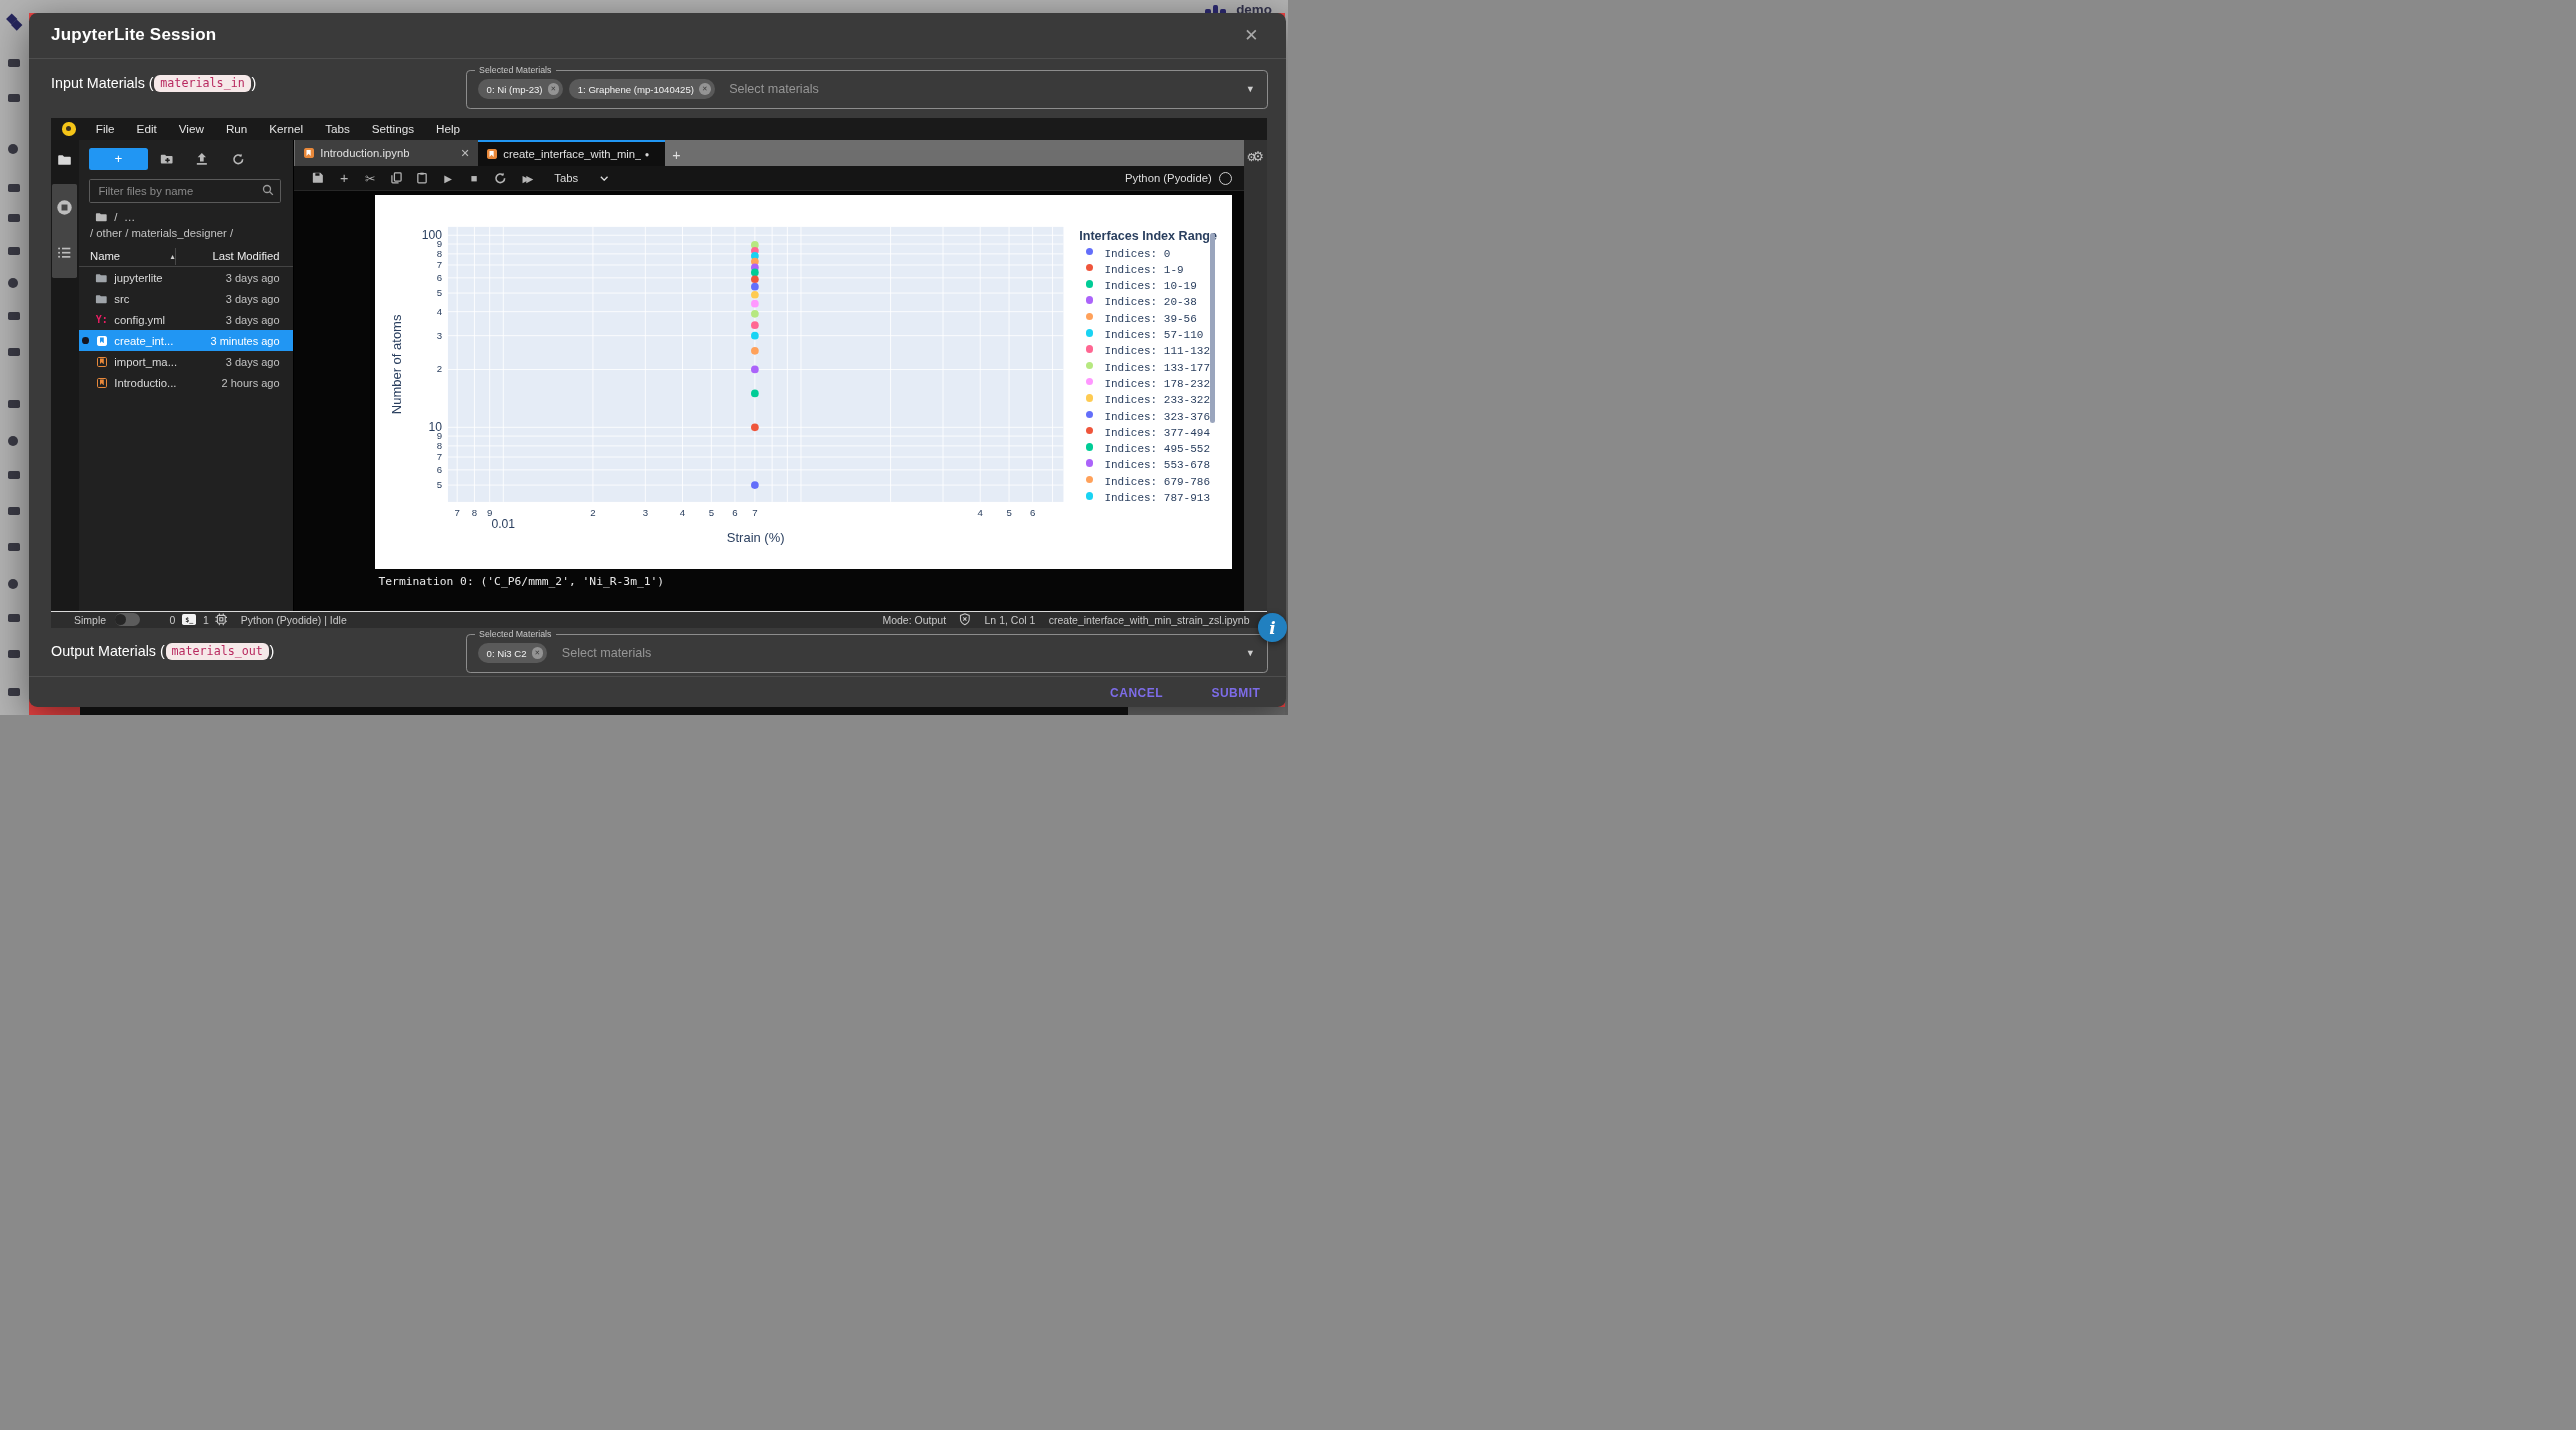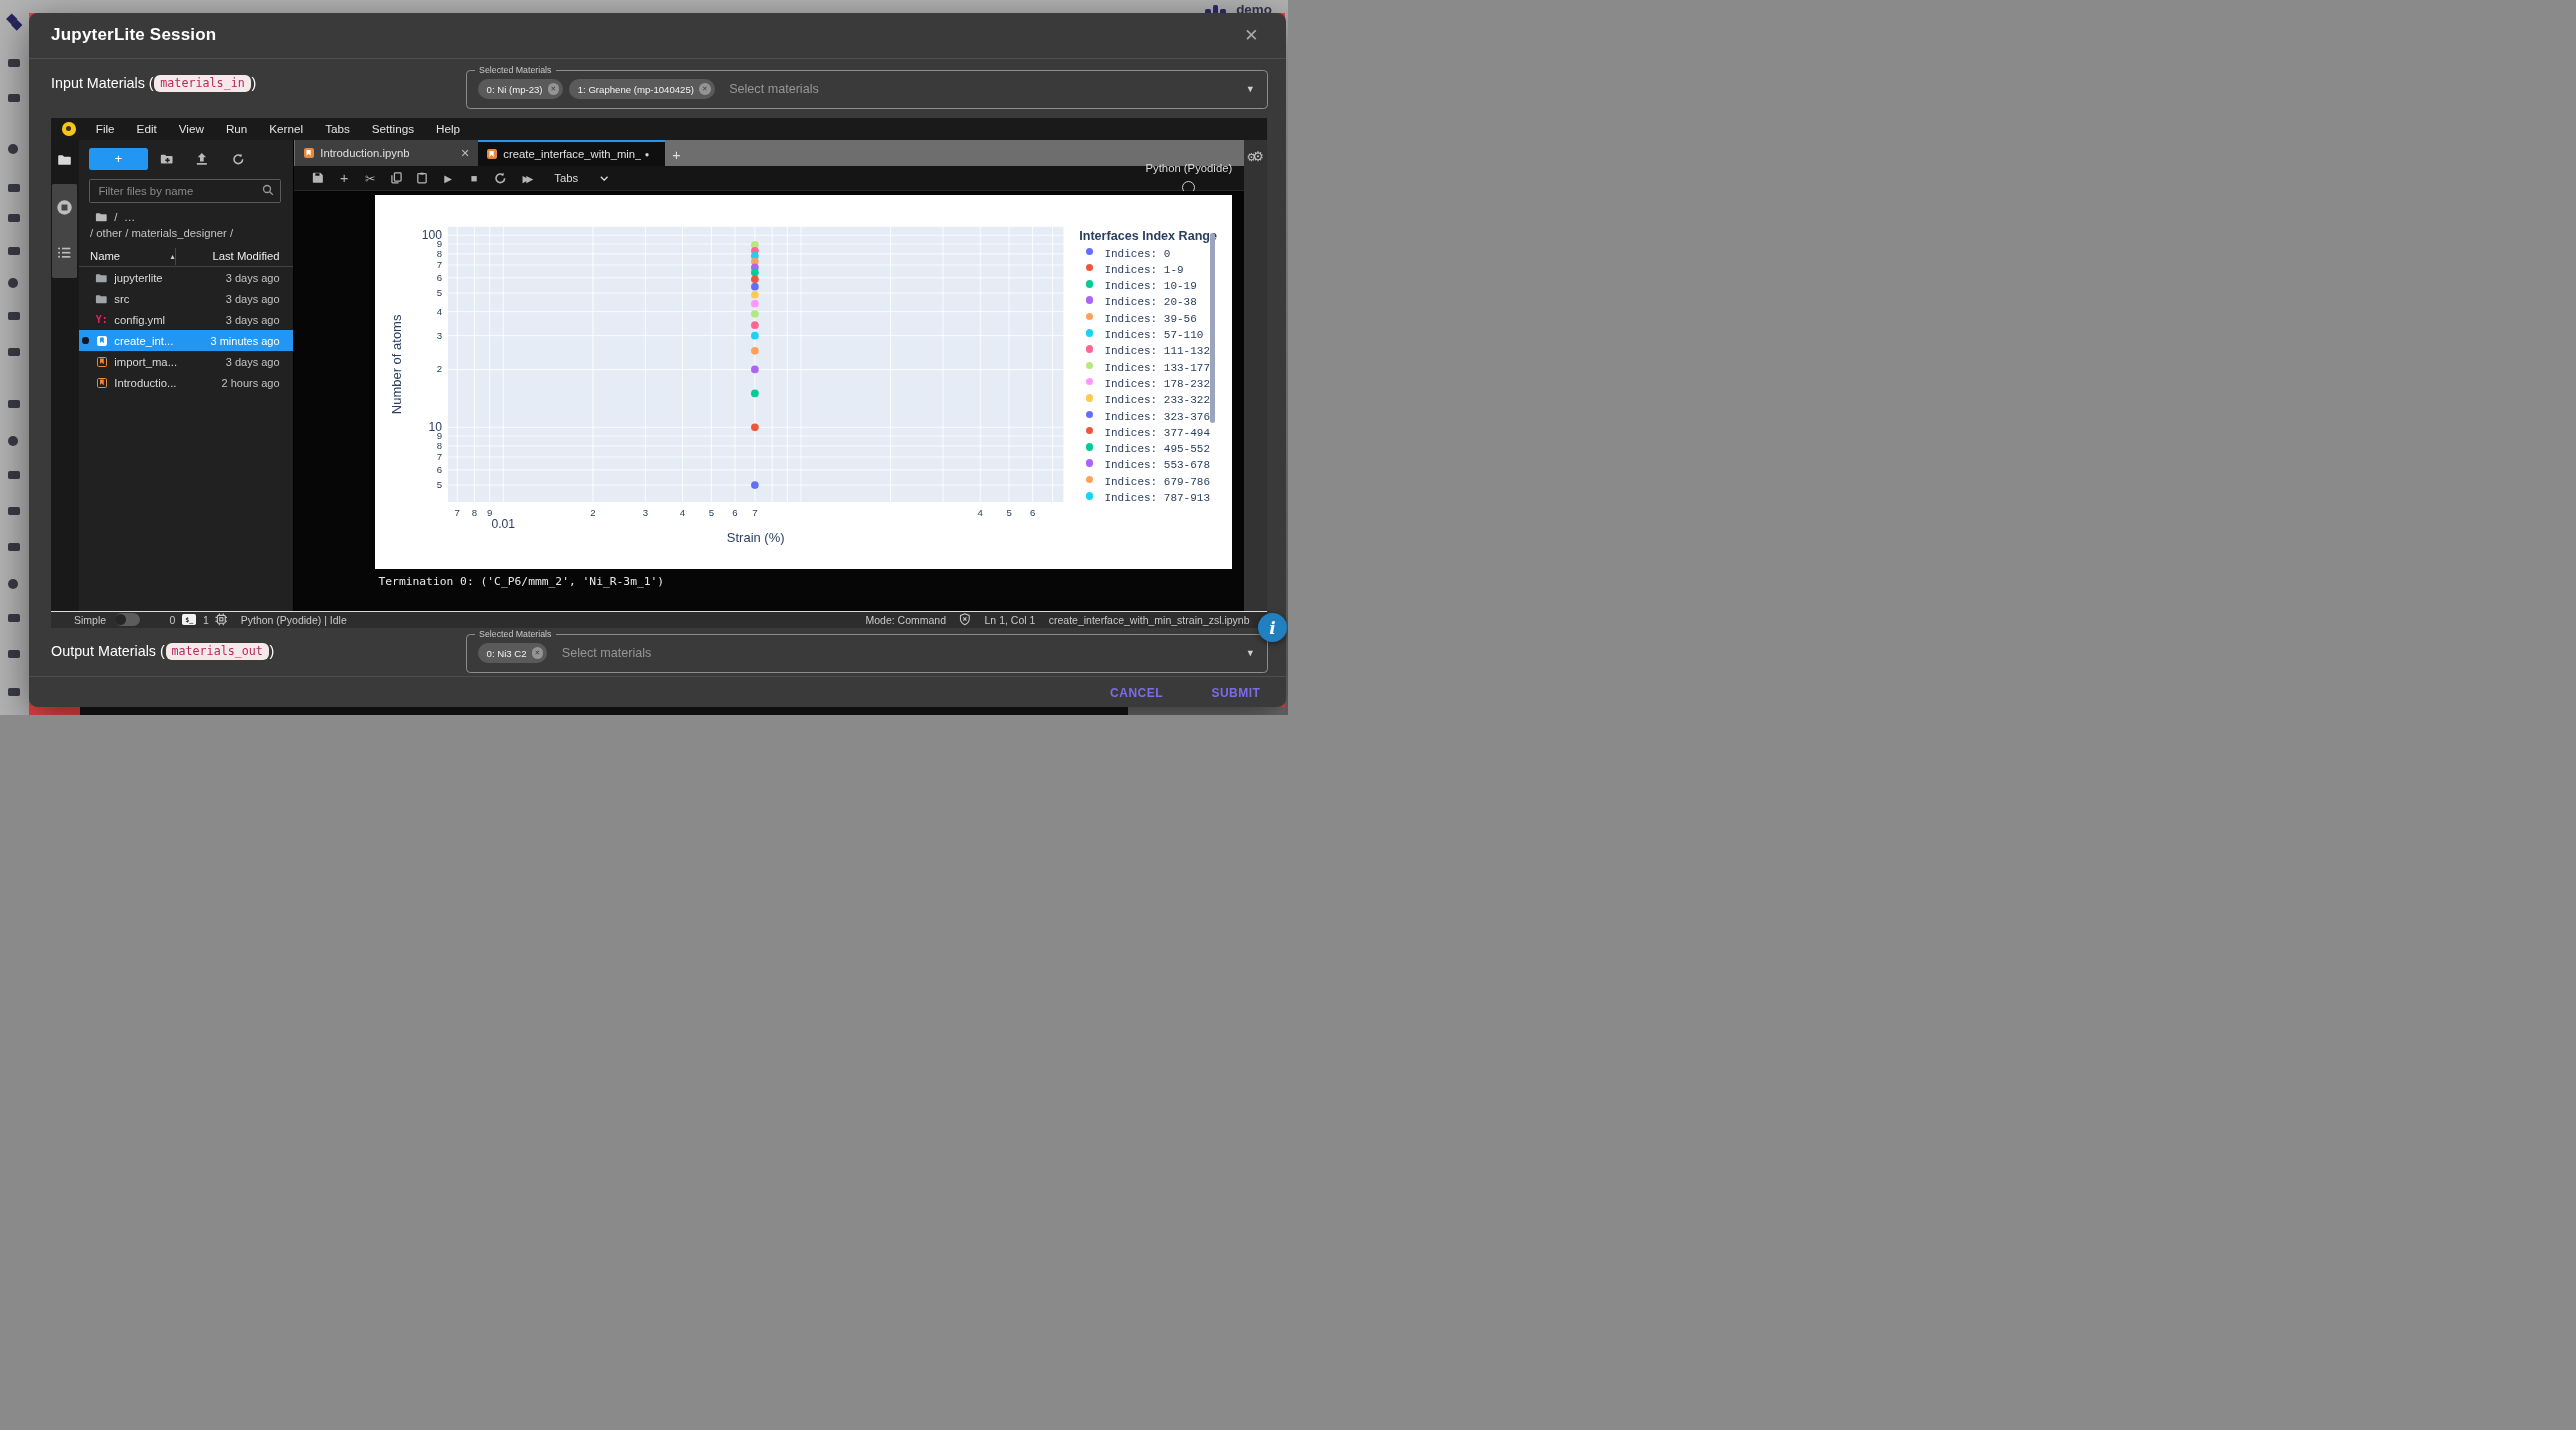--- a/index.html
+++ b/index.html
@@ -82,21 +82,21 @@
   .tab.t1{width:183px;background:#3f3f3f;margin-left:1.7px;}
   .tab.t2{width:187px;background:#0f0f0f;border-top:2.5px solid #2196f3;}
   .tab .tlabel{margin-left:6.7px;white-space:nowrap;overflow:hidden;}
   .tab .tclose{margin-left:auto;color:#bdbdbd;font-size:11px;}
   .tab .tdirty{margin-left:3.4px;color:#d8d8d8;font-size:7.5px;}
   .tab-plus{width:22.6px;height:22.6px;display:flex;align-items:center;justify-content:center;color:#e0e0e0;font-size:14.3px;cursor:pointer;}
   .nb-toolbar{position:absolute;left:0;top:26px;right:0;height:25px;background:#151515;border-bottom:0.8px solid #272727;display:flex;align-items:center;padding:0 11.7px;box-sizing:border-box;color:#b5b5b5;}
   .tb-icon{width:26px;text-align:center;font-size:11px;cursor:pointer;display:flex;justify-content:center;align-items:center;height:100%;}
   .tb-runall{letter-spacing:-3.4px;font-size:9.2px;padding-right:3.4px;}
   .tb-celltype{margin-left:11.7px;font-size:11.3px;color:#dcdcdc;cursor:pointer;display:flex;align-items:center;gap:22px;}
-  .tb-kernel{margin-left:auto;display:flex;align-items:center;gap:7.5px;font-size:11.3px;color:#dcdcdc;flex-direction:column;}
+  .tb-kernel{margin-left:auto;display:flex;align-items:center;gap:7.5px;font-size:11.3px;color:#dcdcdc;}
   .kernel-circle{width:11px;height:11px;border:1.3px solid #cfcfcf;border-radius:50%;}
   .nb-content{position:absolute;left:0;top:51px;right:0;bottom:0;background:#060606;}
   .out-card{position:absolute;left:81px;top:3.4px;width:857px;height:374px;background:#fff;}
   #plot-svg{position:absolute;left:0;top:0;font-family:"Liberation Sans",sans-serif;}
   .plot-legend{position:absolute;left:703px;top:34px;width:153px;height:279px;overflow:hidden;color:#2a3f5f;}
   .plot-legend h4{margin:0 0 5px 1.7px;font-size:12.6px;font-weight:700;white-space:nowrap;}
   .lg-item{display:flex;align-items:flex-start;height:16.3px;cursor:pointer;font-family:Liberation Mono, monospace;}
   .lg-dot{width:7.5px;height:7.5px;border-radius:50%;margin-left:8.4px;flex:none;}
   .lg-label{margin-left:11px;font-size:11px;white-space:nowrap;}
   .lg-scroll{position:absolute;left:835px;top:38px;width:5.9px;height:190px;background:#9aa5bd;border-radius:3.4px;cursor:pointer;}
@@ -598,21 +598,21 @@
                 <line x1="10.5" y1="13" x2="10.5" y2="15.5"></line>
                 <line x1="0.5" y1="5.5" x2="3" y2="5.5"></line>
                 <line x1="0.5" y1="10.5" x2="3" y2="10.5"></line>
                 <line x1="13" y1="5.5" x2="15.5" y2="5.5"></line>
                 <line x1="13" y1="10.5" x2="15.5" y2="10.5"></line>
               </svg>
           </span>
           <span class="sb-kernel">Python (Pyodide) | Idle</span>
         </div>
         <div class="sb-right">
-          <span>Mode: Command</span>
+          <span>Mode: Output</span>
           <span>
             <svg class="ic" width="11.7" height="12.6" viewBox="0 0 16 17" fill="none" stroke="#c9c9c9" stroke-width="1.4">
                 <path d="M8 1 14 3.2V8.2C14 12 11.5 14.4 8 16 4.5 14.4 2 12 2 8.2V3.2Z"></path>
                 <line x1="5.8" y1="6" x2="10.2" y2="10.4"></line>
                 <line x1="10.2" y1="6" x2="5.8" y2="10.4"></line>
               </svg>
           </span>
           <span>Ln 1, Col 1</span>
           <span>create_interface_with_min_strain_zsl.ipynb</span>
         </div>

